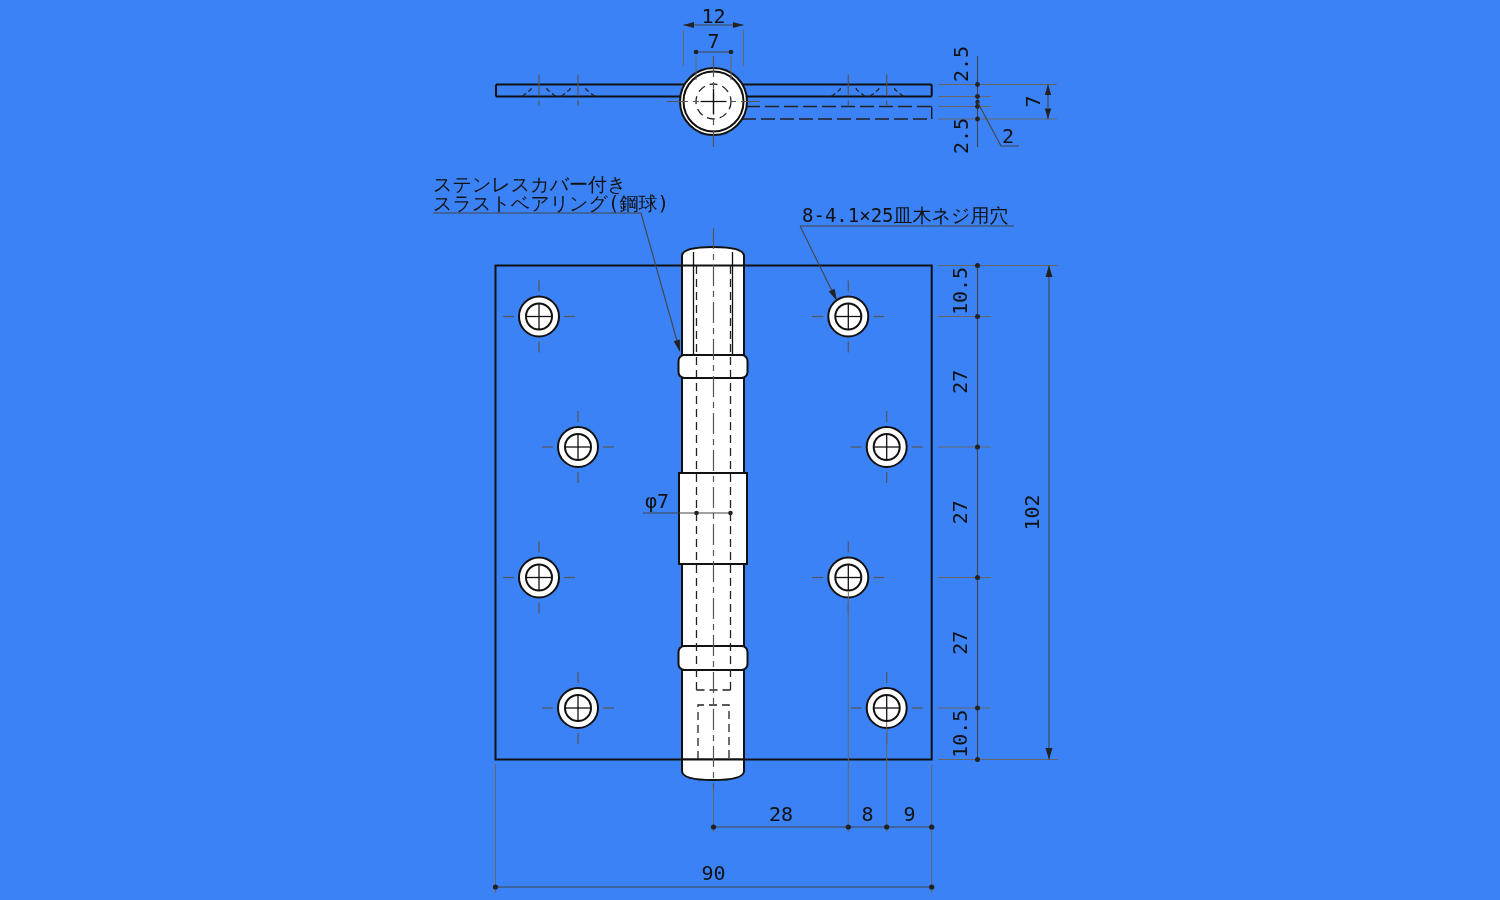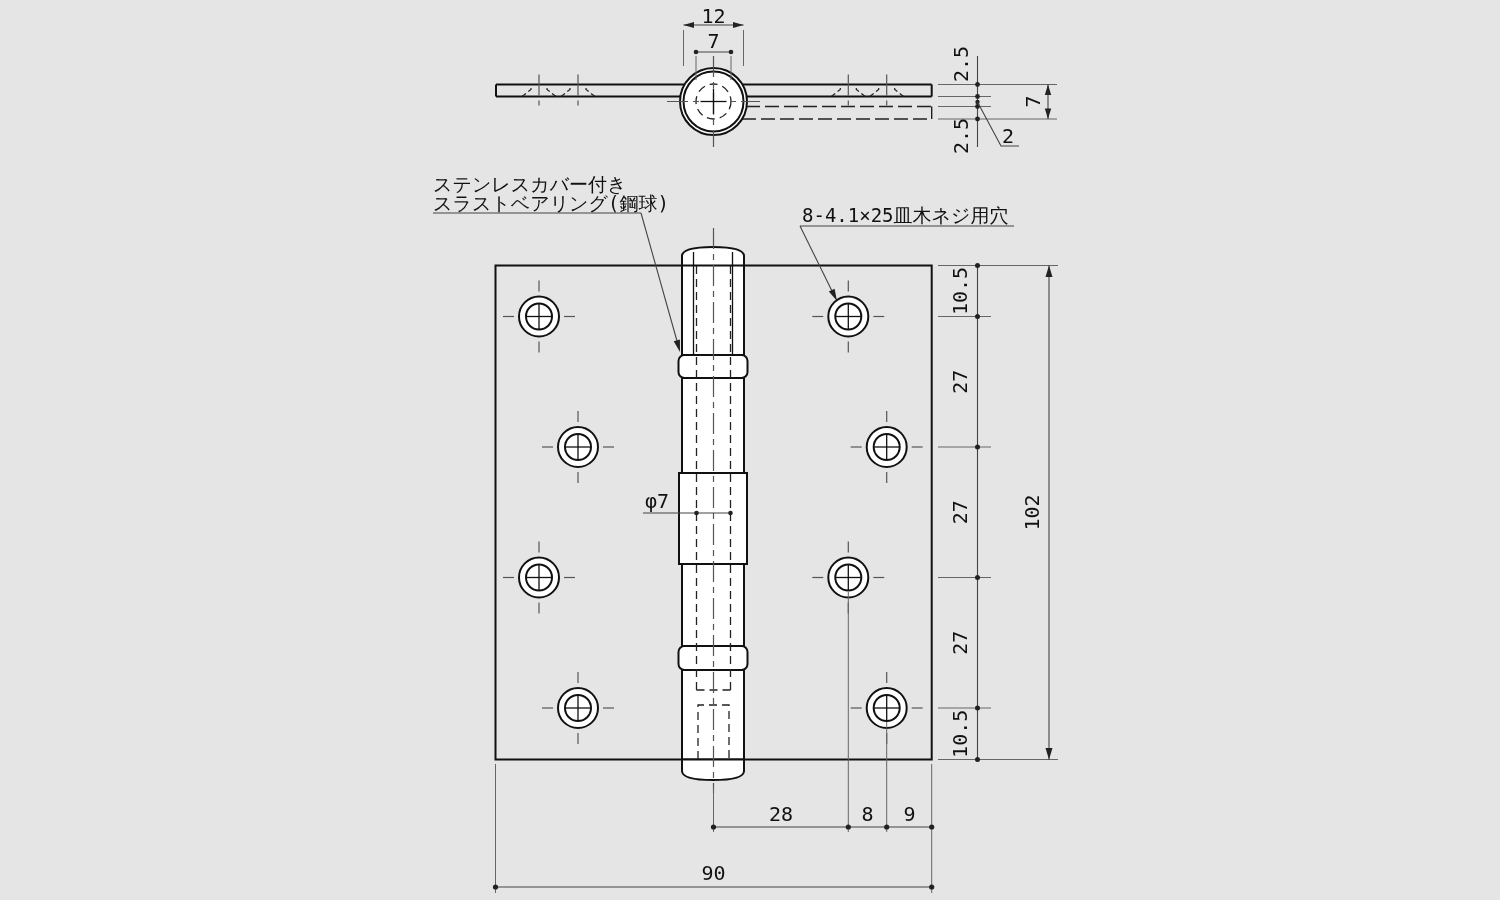--- a/index.html
+++ b/index.html
@@ -1,16 +1,16 @@
 <!DOCTYPE html>
 <html><head>
 <meta charset="utf-8">
 <style>
   html,body{margin:0;padding:0;background:#ffffff;}
-  .canvas{width:1500px;height:900px;position:relative;background:#e5e5e5;overflow:hidden;}
+  .canvas{width:1500px;height:900px;position:relative;background:#3b82f6;overflow:hidden;}
   svg{display:block;}
   text{fill:#111;}
   .dimtxt{font-family:"DejaVu Sans Mono","Liberation Mono",monospace;font-size:20px;}
   .lbltxt{font-family:"DejaVu Sans Mono","DejaVu Sans","Liberation Sans",sans-serif;font-size:19px;}
   .obj{stroke:#111;stroke-width:2;fill:none;}
   .objw{stroke:#111;stroke-width:2;fill:#fff;}
   .thin{stroke:#111;stroke-width:1.3;fill:none;}
   .hid{stroke:#222;stroke-width:1.3;fill:none;stroke-dasharray:8 5;}
   .phantom{stroke:#222;stroke-width:1.6;fill:none;stroke-dasharray:14 5;}
   .cl{stroke:#555;stroke-width:1.2;fill:none;stroke-dasharray:21 5 6 5;}

